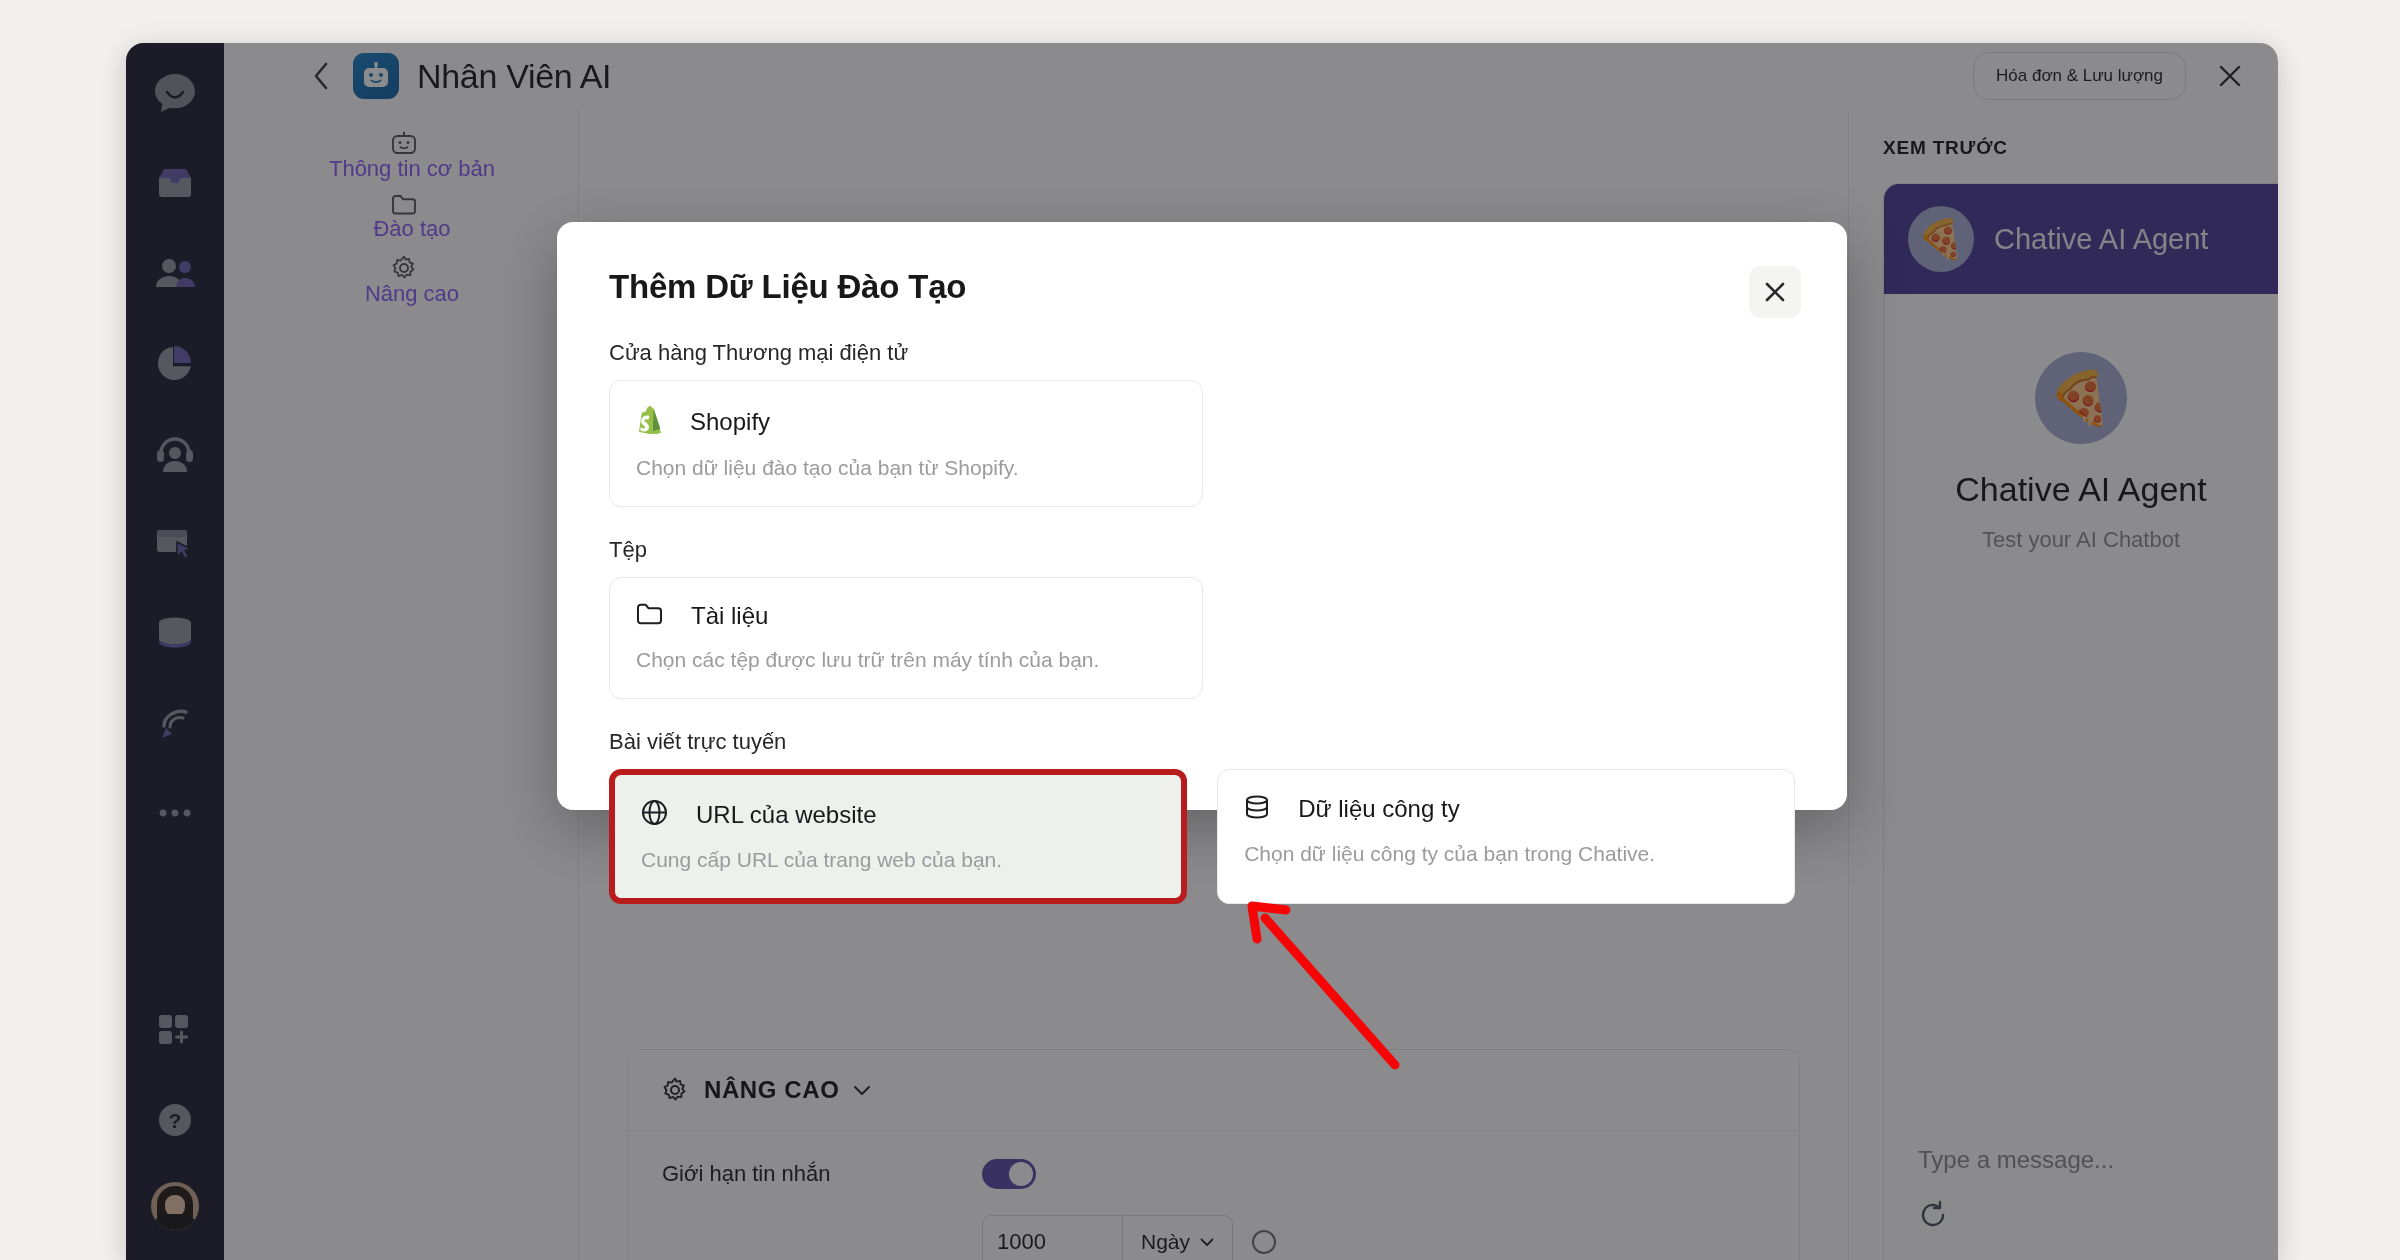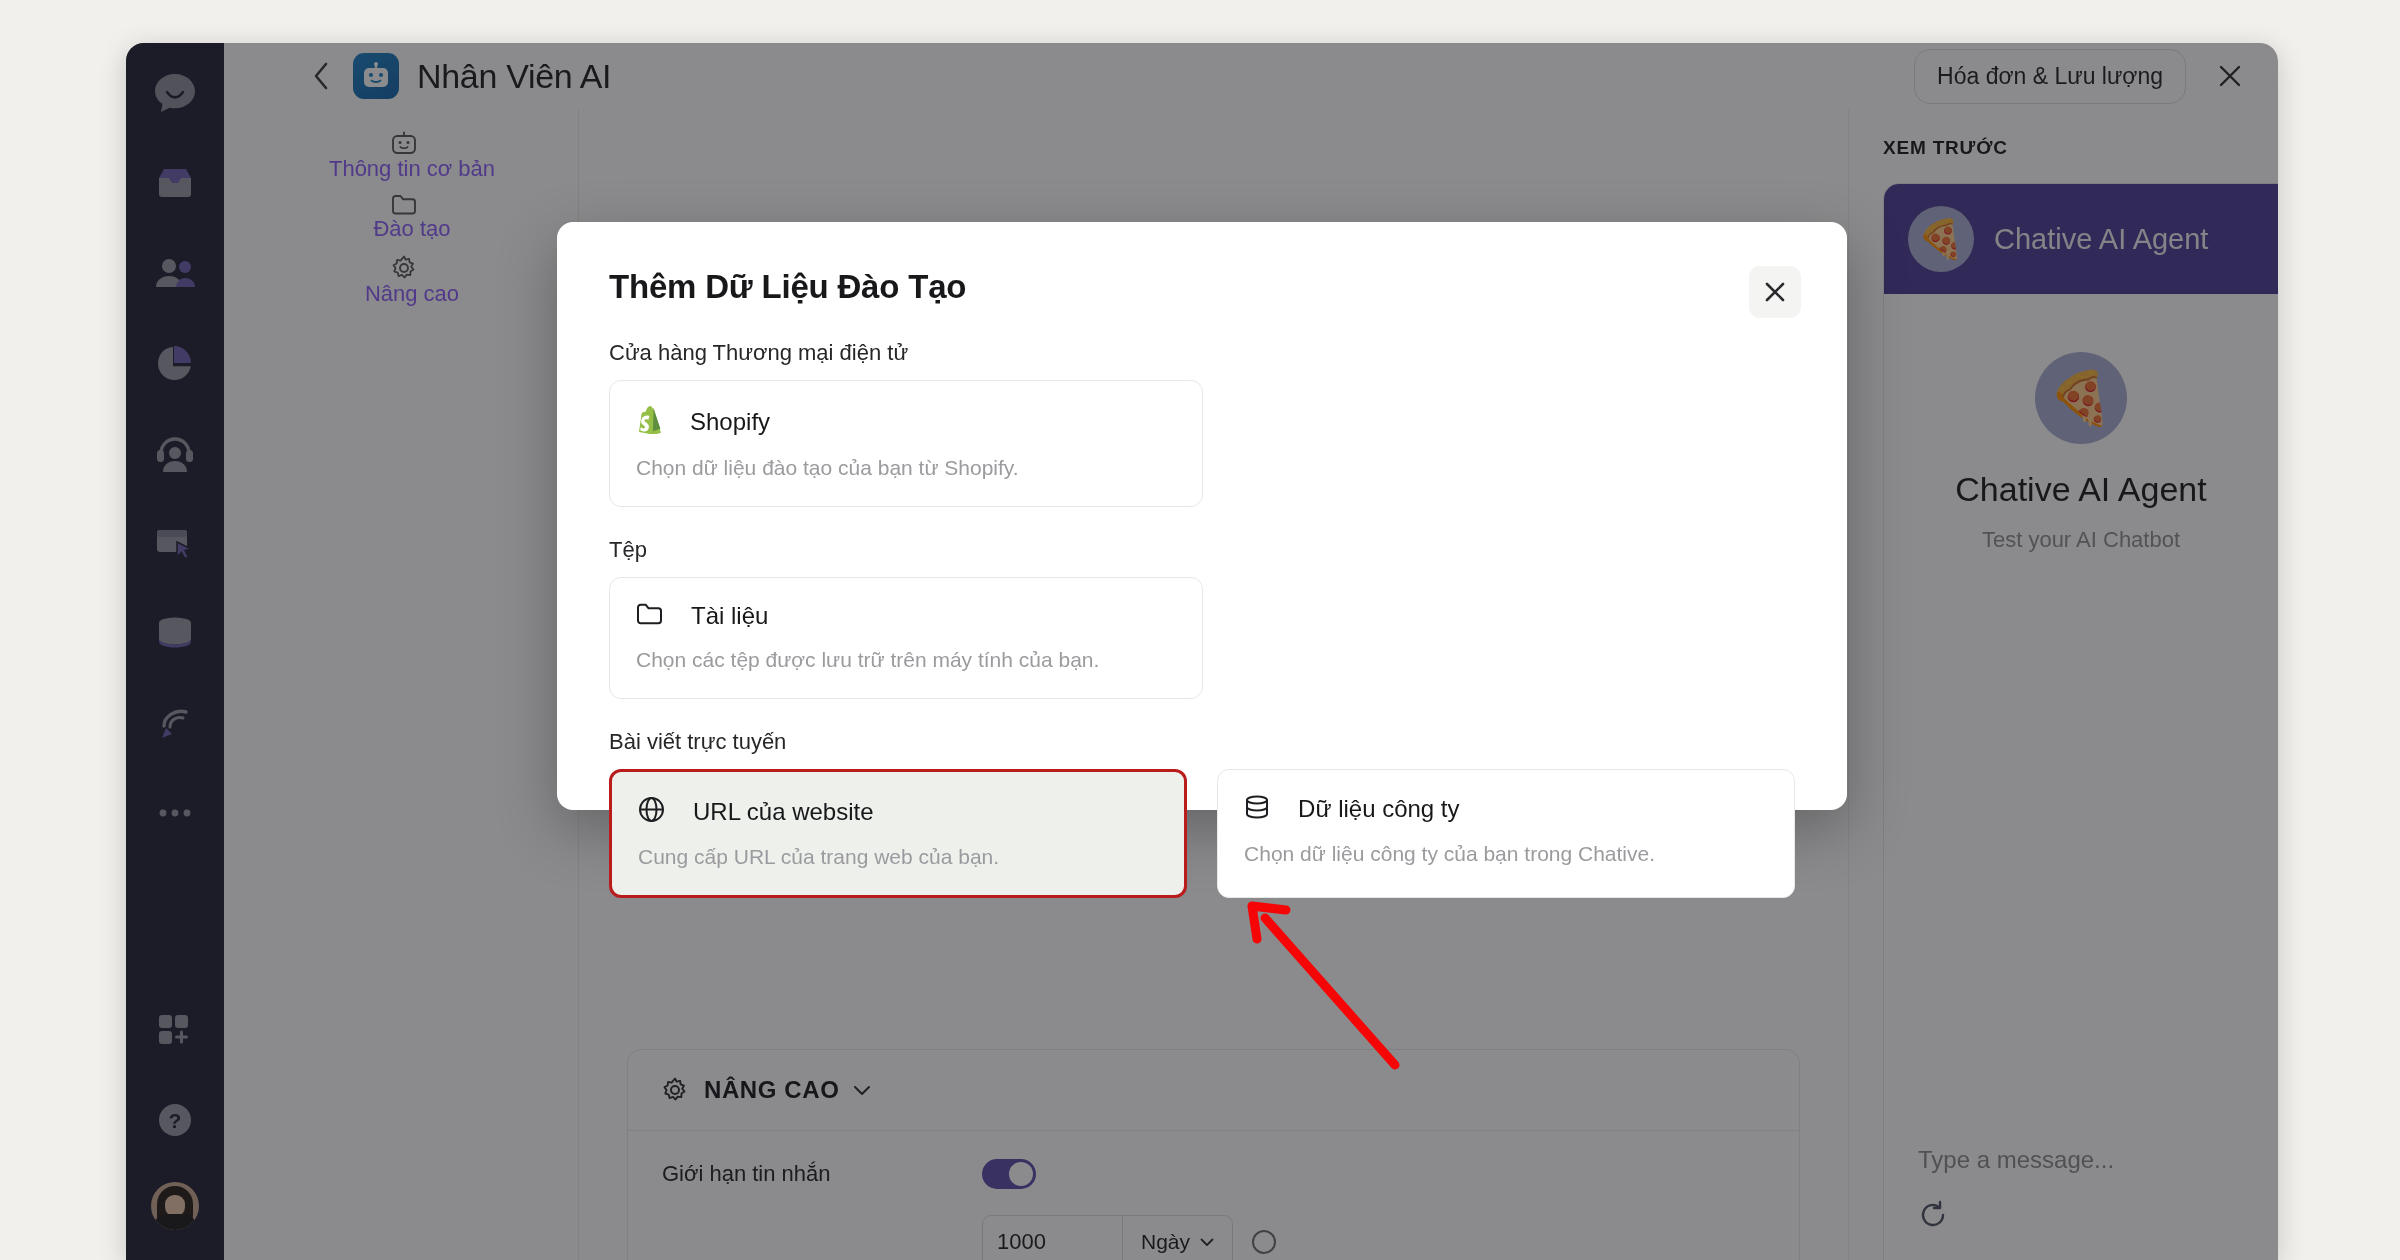--- a/index.html
+++ b/index.html
@@ -71,21 +71,21 @@
   .agent-badge {
     width: 46px; height: 46px; border-radius: 11px;
     background: linear-gradient(150deg,#1a7fc4 0%,#1263a8 100%);
     margin-left: 18px;
     display: flex; align-items: center; justify-content: center;
   }
   .agent-title { font-size: 34px; color: #1c1c1e; margin-left: 18px; letter-spacing: -0.3px; }
   .topbar-spacer { flex: 1 1 auto; }
   .billing-btn {
     border: 1px solid #dcdcdc; border-radius: 16px;
-    padding: 13px 22px; font-size: 23px; color: #1f1f22;
+    padding: 13px 22px; font-size: 17px; color: #1f1f22;
     background: #fff; cursor: pointer; white-space: nowrap;
   }
   .close-x { width: 44px; height: 44px; margin-left: 22px; display:flex; align-items:center; justify-content:center; cursor:pointer; }
 
   
   .main { flex: 1 1 auto; display: flex; min-height: 0; }
 
   .nav-col {
     width: 354px; flex: 0 0 354px;
     background: #ffffff; padding-top: 22px;
@@ -203,21 +203,21 @@
   }
   .sec-label { font-size: 22px; color: #27272a; margin: 30px 0 14px; }
   .sec-label.first { margin-top: 34px; }
 
   .opt-card {
     border: 1px solid #e8e8e6; border-radius: 12px;
     background: #ffffff; padding: 24px 26px 26px;
     cursor: pointer;
   }
   .opt-card.highlight {
-    border: 3px solid #b91c1c; background: #eef0ec;
+    border: 6px solid #b91c1c; background: #eef0ec;
   }
   .opt-head { display: flex; align-items: center; gap: 28px; }
   .opt-title { font-size: 24px; color: #18181b; }
   .opt-desc { font-size: 21px; color: #9b9b9f; margin-top: 18px; }
 
   .half { width: 594px; }
   .row2 { display: flex; gap: 30px; }
 
   
   .arrow-svg { position: absolute; left: 1100px; top: 880px; pointer-events: none; }

